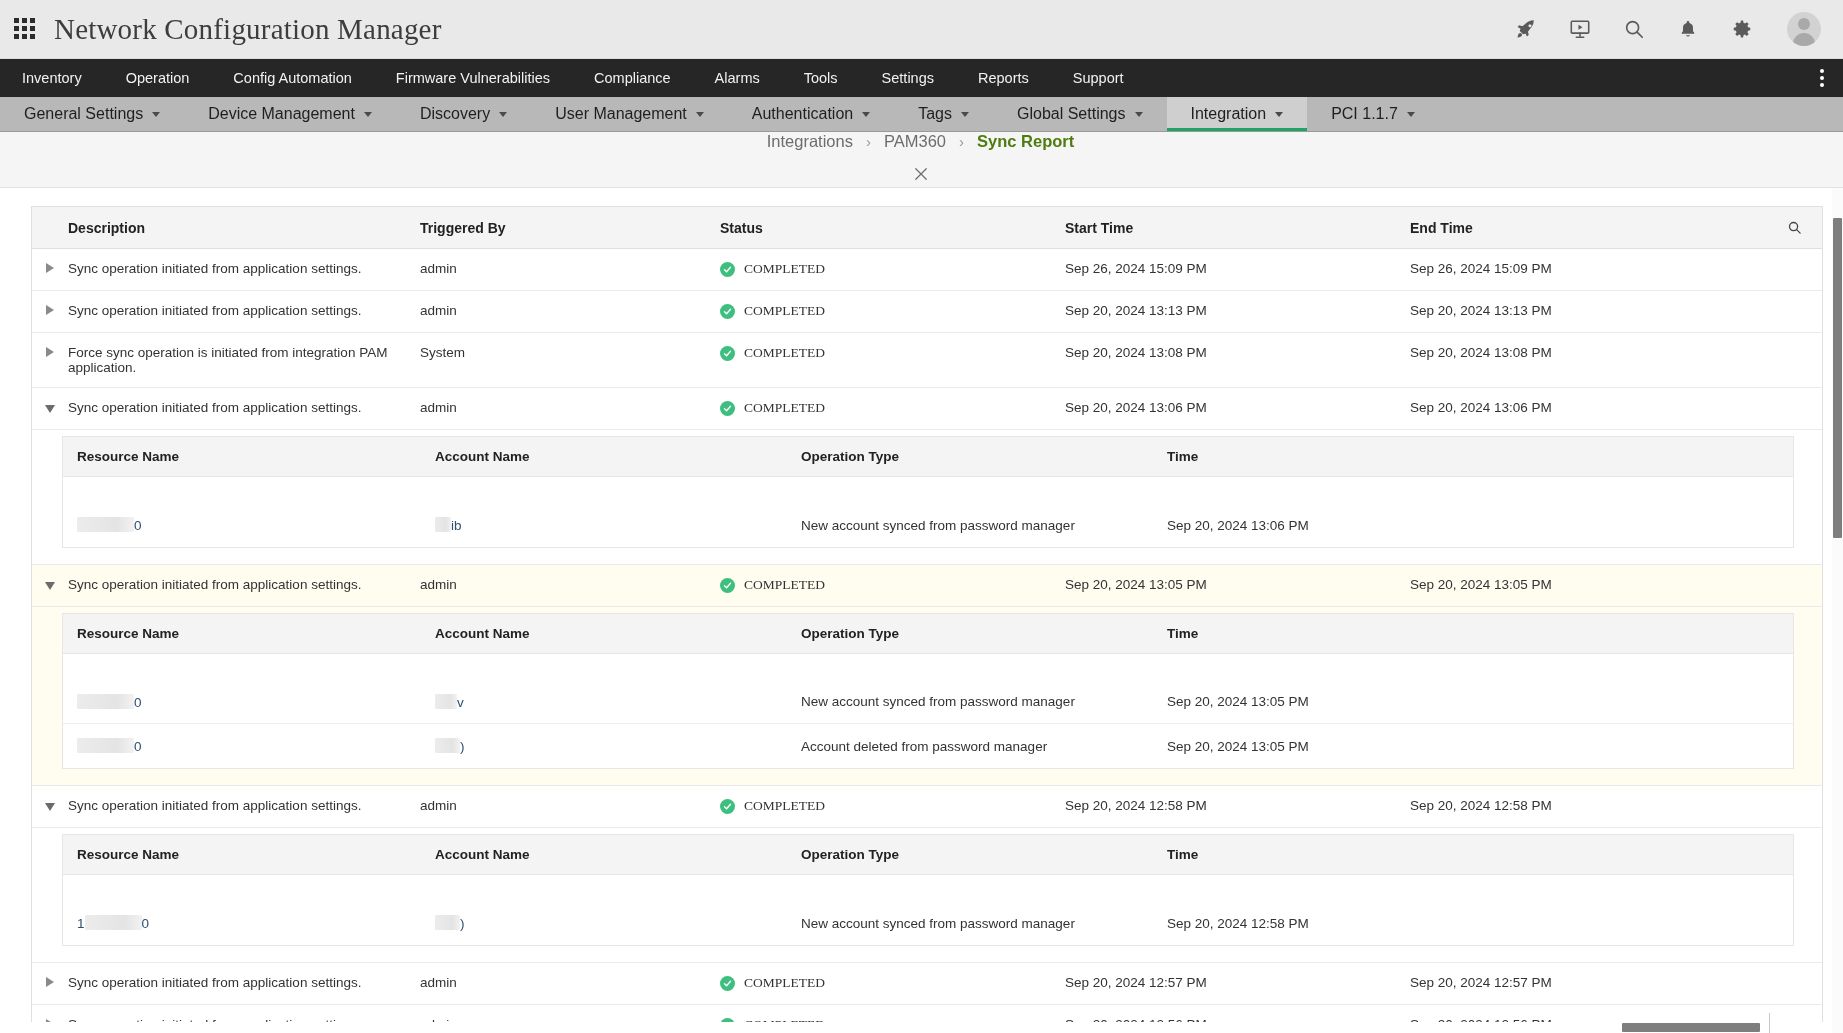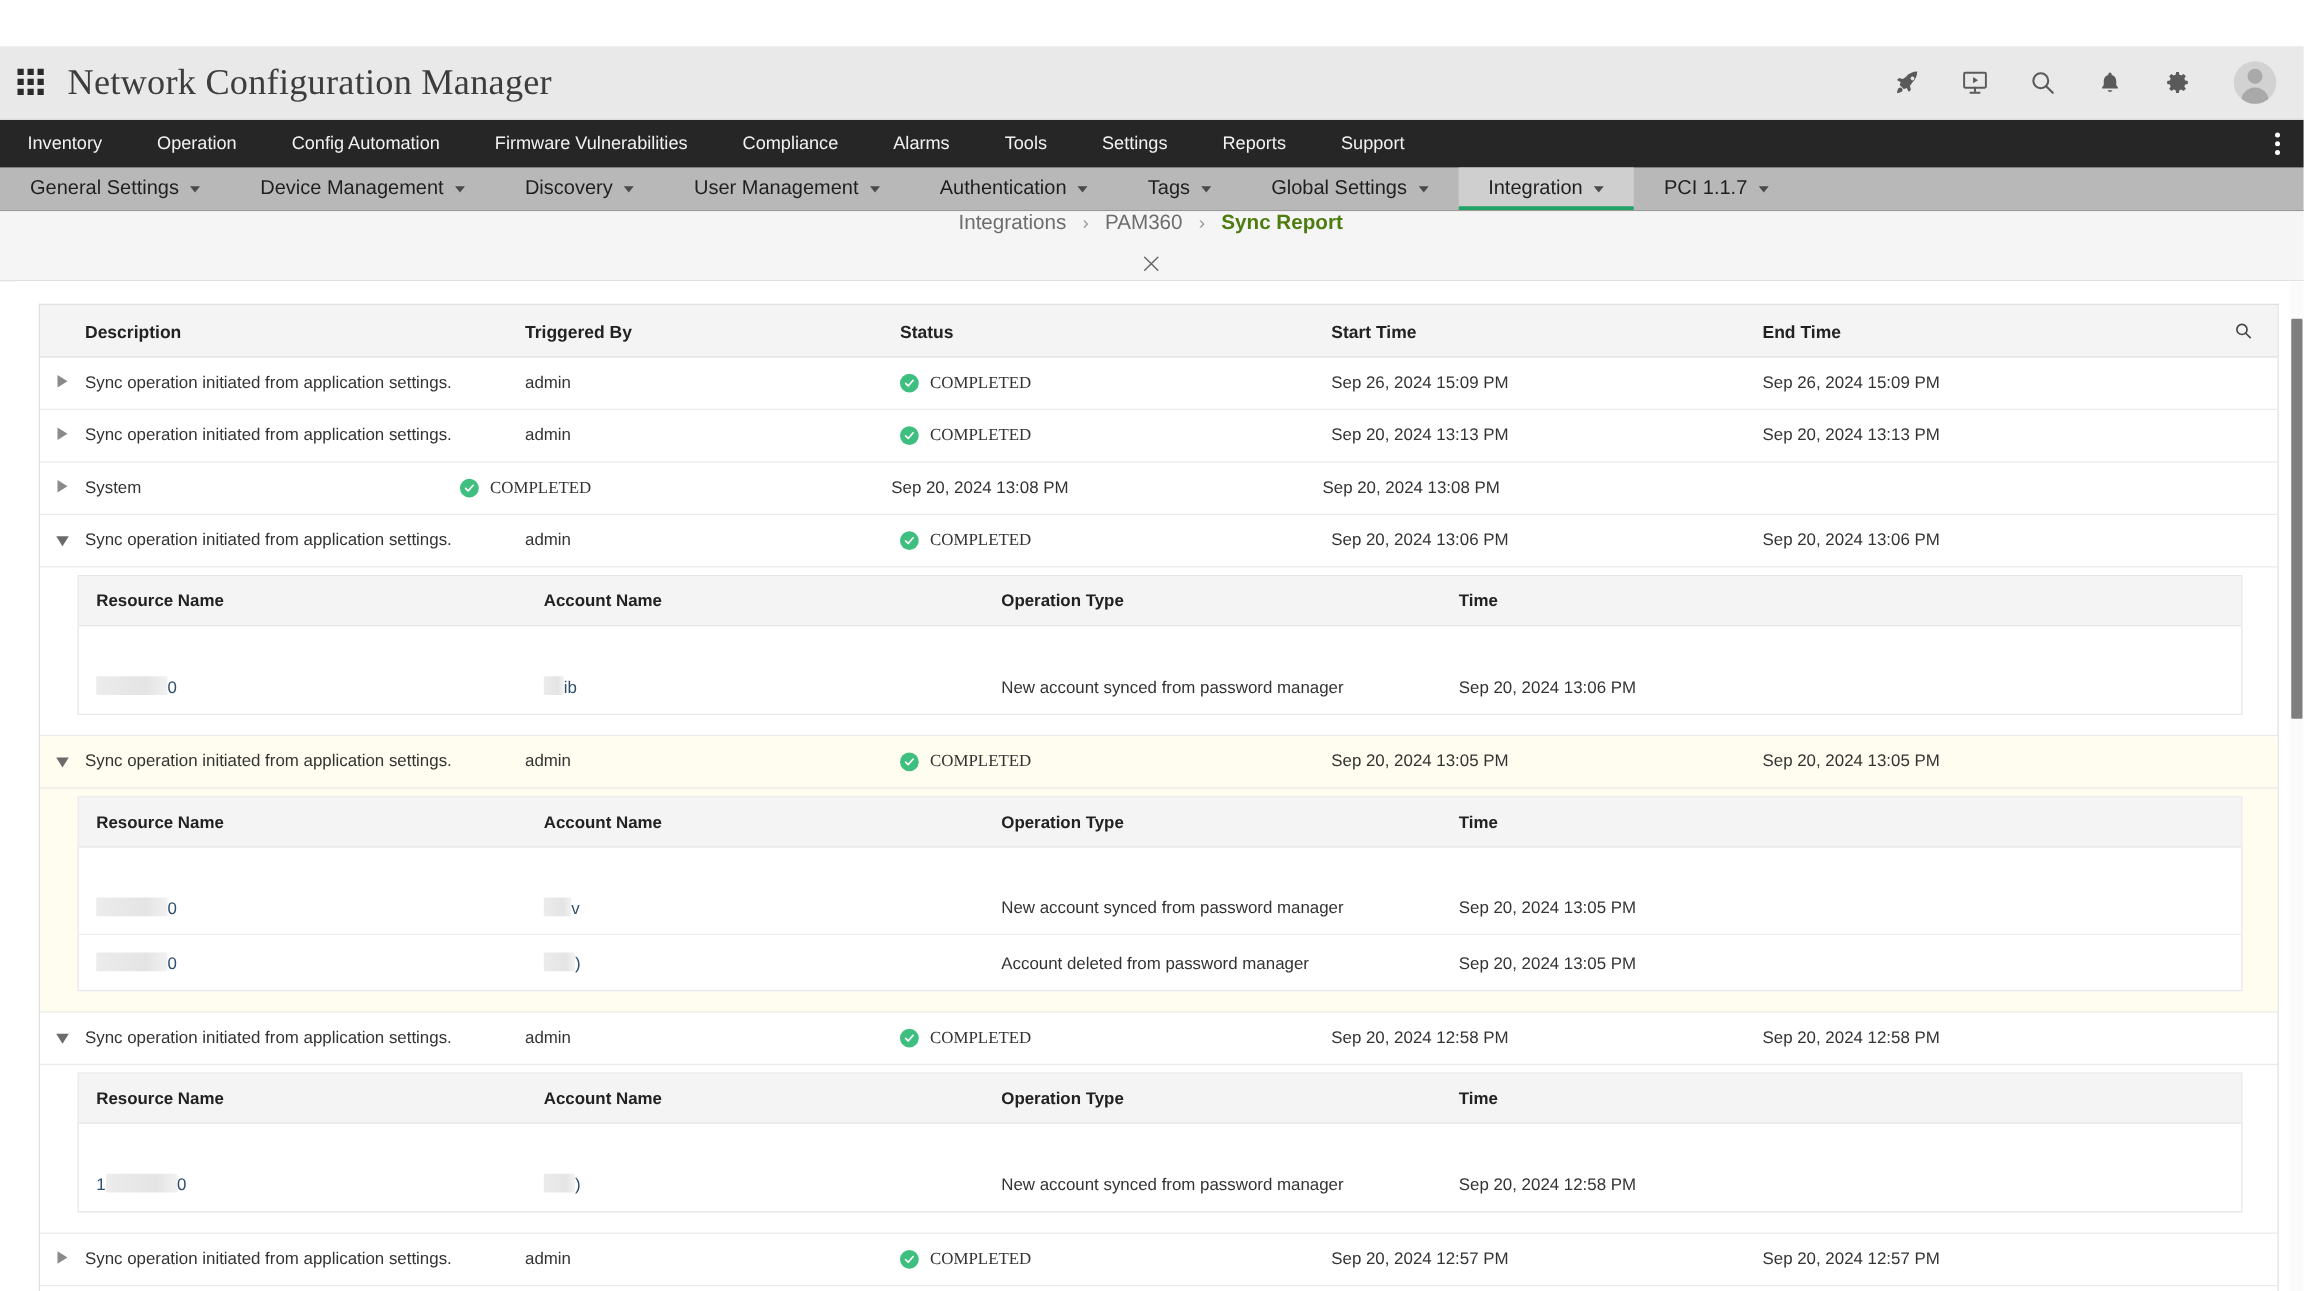--- a/index.html
+++ b/index.html
@@ -11,21 +11,20 @@
   }
 
   
   .topbar {
     height: 59px;
     background: #e9e9e9;
     display: flex;
     align-items: center;
     padding: 0 22px 0 14px;
     border-bottom: 1px solid #dcdcdc;
-    margin-top: 37px;
   }
   .app-grid {
     width: 22px; height: 22px;
     display: grid;
     grid-template-columns: repeat(3, 5px);
     grid-template-rows: repeat(3, 5px);
     gap: 3px;
     margin-right: 18px;
     cursor: pointer;
   }
@@ -446,20 +445,21 @@
             </span>
           </div>
           <div class="col-start">Sep 20, 2024 13:13 PM</div>
           <div class="col-end">Sep 20, 2024 13:13 PM</div>
           <div class="col-srch"></div>
         </div>
         <div class="row">
           <div class="col-arrow">
             <span class="tri-right"></span>
           </div>
+          <div class="col-desc">Force sync operation is initiated from integration PAM application.</div>
           <div class="col-trig">System</div>
           <div class="col-stat">
             <span class="status-cell">
               <span class="check">
                 <svg width="9" height="9" viewBox="0 0 24 24" fill="none" stroke="#fff" stroke-width="3.6" stroke-linecap="round" stroke-linejoin="round">
                   <path d="M4 12.5l5.5 5.5L20 6"></path>
                 </svg>
               </span>
               <span>COMPLETED</span>
             </span>

